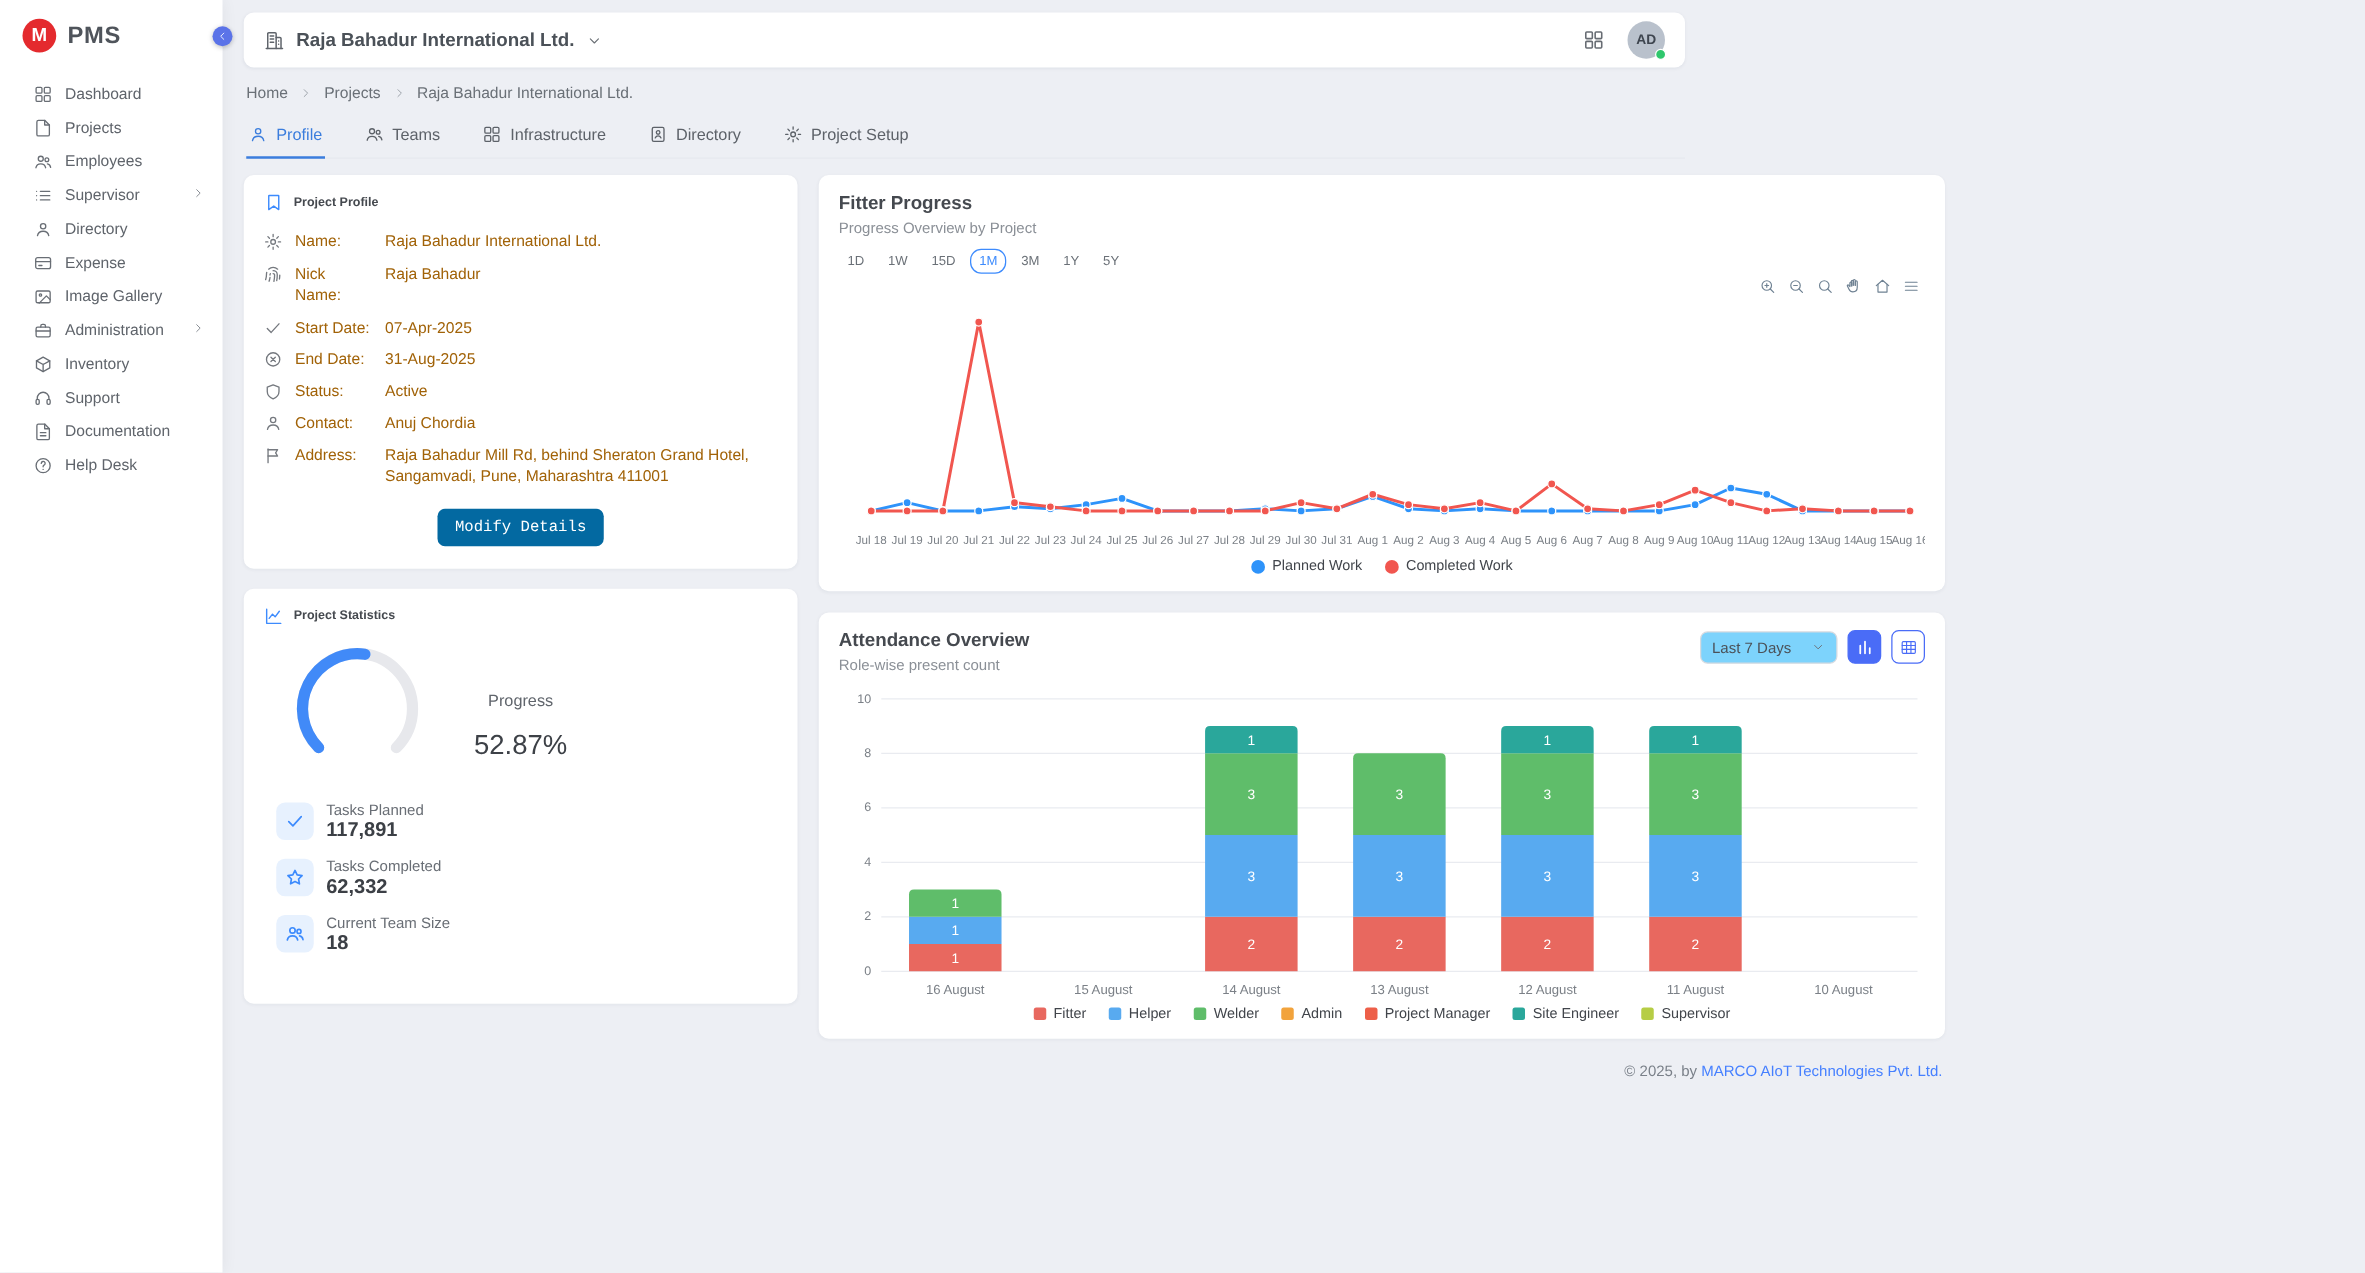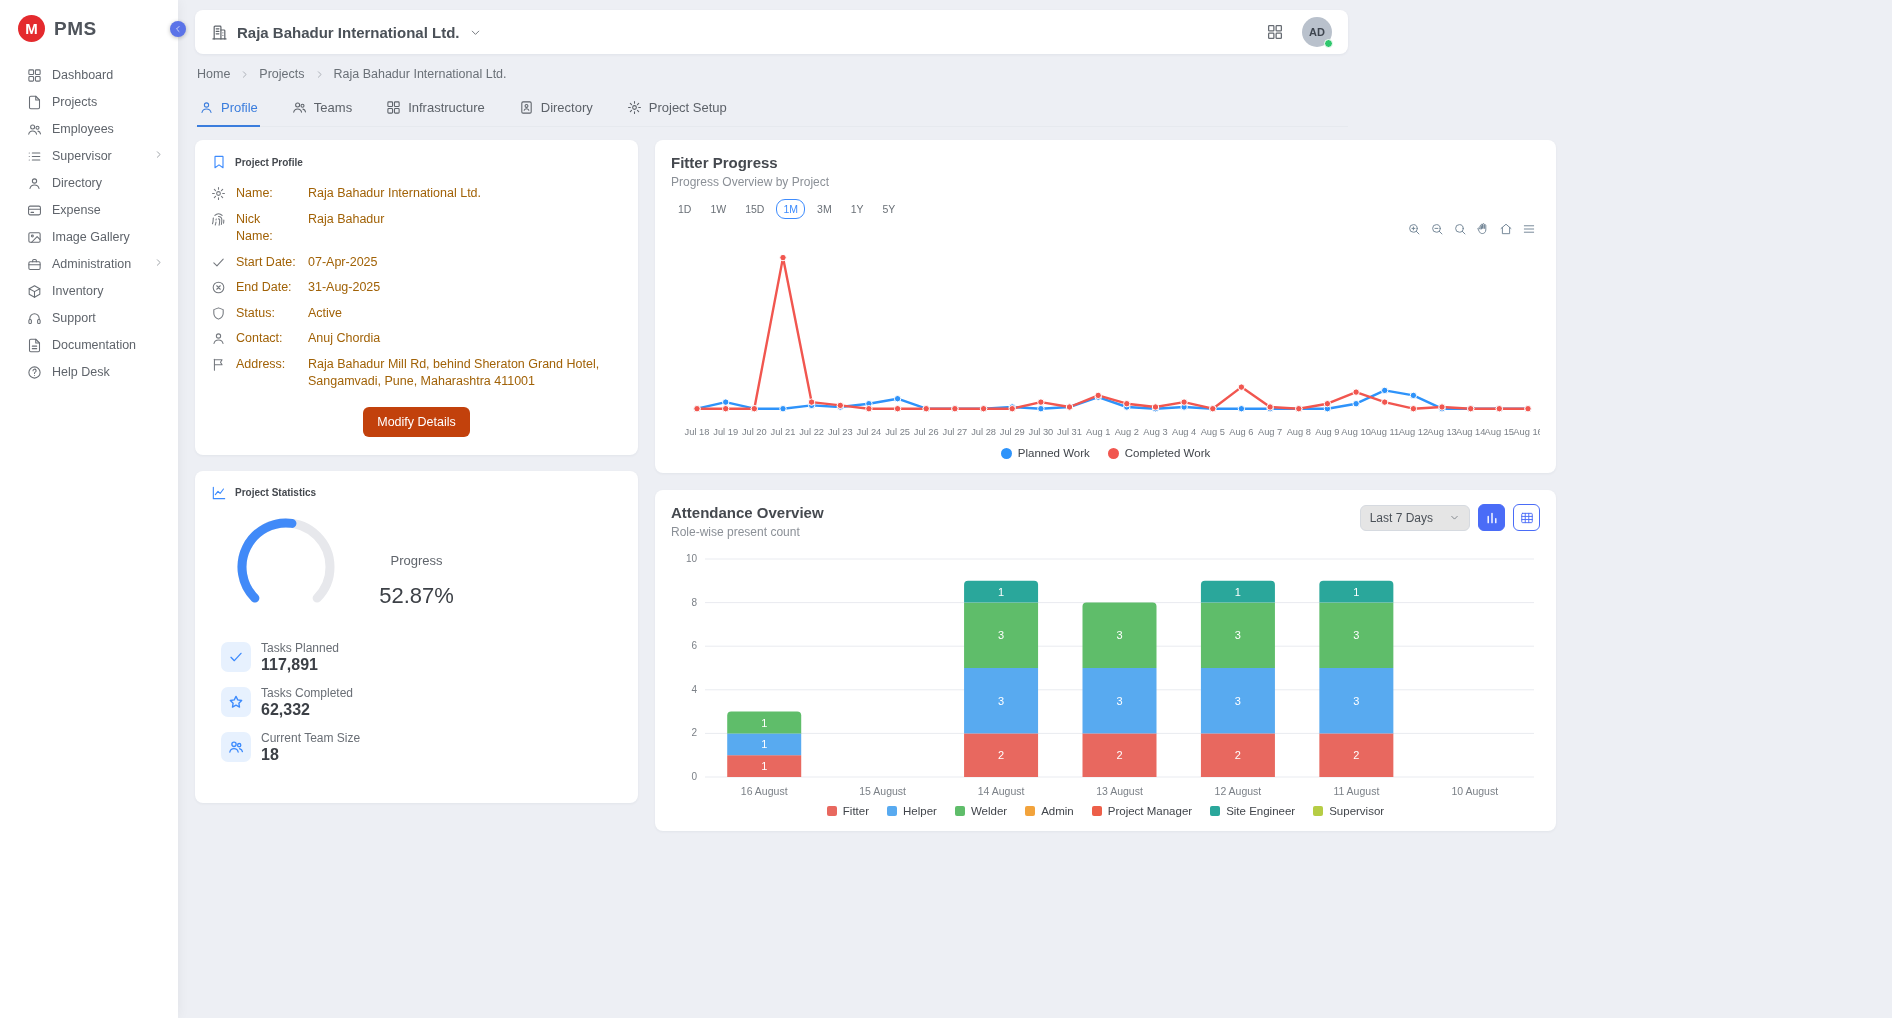--- a/index.html
+++ b/index.html
@@ -61,21 +61,21 @@
   .flex-between{display:flex;justify-content:space-between;align-items:flex-start}
 
   
   .fields{margin-top:15px;display:flex;flex-direction:column;gap:8px}
   .field-row{display:flex;align-items:flex-start;gap:10px;font-size:12.5px;color:#a16207;line-height:1.4}
   .field-row .icn{color:#75797f;margin-top:1px}
   .field-row .icn svg{width:15px;height:15px}
   .field-label{width:62px;flex:none}
   .field-value{flex:1}
   .btn-row{display:flex;justify-content:center;margin-top:16px;margin-bottom:4px}
-  .primary-btn{background:#c2410c;color:#fff;border:none;border-radius:6px;font-size:12.5px;font-weight:500;padding:8px 14px;cursor:pointer;font-family:Liberation Sans, sans-serif}
+  .primary-btn{background:#0369a1;color:#fff;border:none;border-radius:6px;font-size:12.5px;font-weight:500;padding:8px 14px;cursor:pointer;font-family:Liberation Mono, monospace}
 
   
   .stats-card{min-height:332px}
   .gauge{position:relative;height:116px;display:flex;justify-content:flex-start;margin-top:8px}
   .gauge-label{position:absolute;top:44px;left:0;right:0;text-align:center;font-size:13px;color:#60656c}
   .gauge-value{position:absolute;top:74px;left:0;right:0;text-align:center;font-size:22px;color:#3d4147}
   .stats-list{margin-top:16px;display:flex;flex-direction:column;gap:12px;padding-left:10px}
   .stat-row{display:flex;align-items:center;gap:10px}
   .stat-tile{width:30px;height:30px;border-radius:7px;background:#e7f1fe;color:#3d8bfd;display:flex;align-items:center;justify-content:center;flex:none}
   .stat-tile svg{width:16px;height:16px}
@@ -91,21 +91,21 @@
   .chart-toolbar{display:flex;gap:9px;align-items:center;color:#6e8192}
   .tool{cursor:pointer;display:inline-flex}
   .tool svg{width:14px;height:14px}
   .legend{display:flex;justify-content:center;gap:18px;font-size:11.5px;color:#41454b;margin-top:4px;flex-wrap:wrap}
   .legend-item{display:flex;align-items:center;gap:6px;cursor:pointer}
   .legend-marker{width:11px;height:11px;border-radius:50%;flex:none}
   .legend-marker.sq{border-radius:2px;width:10px;height:10px}
 
   
   .attendance-controls{display:flex;align-items:center;gap:8px}
-  .select{display:flex;align-items:center;gap:16px;border:1px solid #d6dae0;border-radius:6px;padding:5px 9px;font-size:12px;color:#4b5158;cursor:pointer;background:#e5e5e5}
+  .select{display:flex;align-items:center;gap:16px;border:1px solid #d6dae0;border-radius:6px;padding:5px 9px;font-size:12px;color:#4b5158;cursor:pointer;background:#7dd3fc}
   .select .chev{color:#6b7076;display:inline-flex}
   .select .chev svg{width:11px;height:11px}
   .toggle-btn{width:27px;height:27px;border-radius:6px;display:flex;align-items:center;justify-content:center;cursor:pointer;background:#fff;border:1px solid #4a6cf7;color:#4a6cf7;padding:0}
   .toggle-btn svg{width:14px;height:14px}
   .toggle-btn.active{background:#4a6cf7;color:#fff}
   #bar-chart{margin-top:10px}
 
   .footer{text-align:right;font-size:12px;color:#7a8089;padding:2px 2px 12px}
   .footer-link{color:#4680ff;text-decoration:none;font-weight:500;cursor:pointer}
 </style>
@@ -797,19 +797,22 @@
                   <span class="legend-marker sq" style="background:#2aa79b"></span>
                   <span>Site Engineer</span>
                 </span>
                 <span class="legend-item">
                   <span class="legend-marker sq" style="background:#b6cd45"></span>
                   <span>Supervisor</span>
                 </span>
               </div>
           </section>
 
+          <div class="footer">
+            <span>© 2025, by </span><a class="footer-link">MARCO AIoT Technologies Pvt. Ltd.</a>
+          </div>
 
         </div>
       </div>
 
     </div>
   </main>
 </div>
 
 </body></html>

